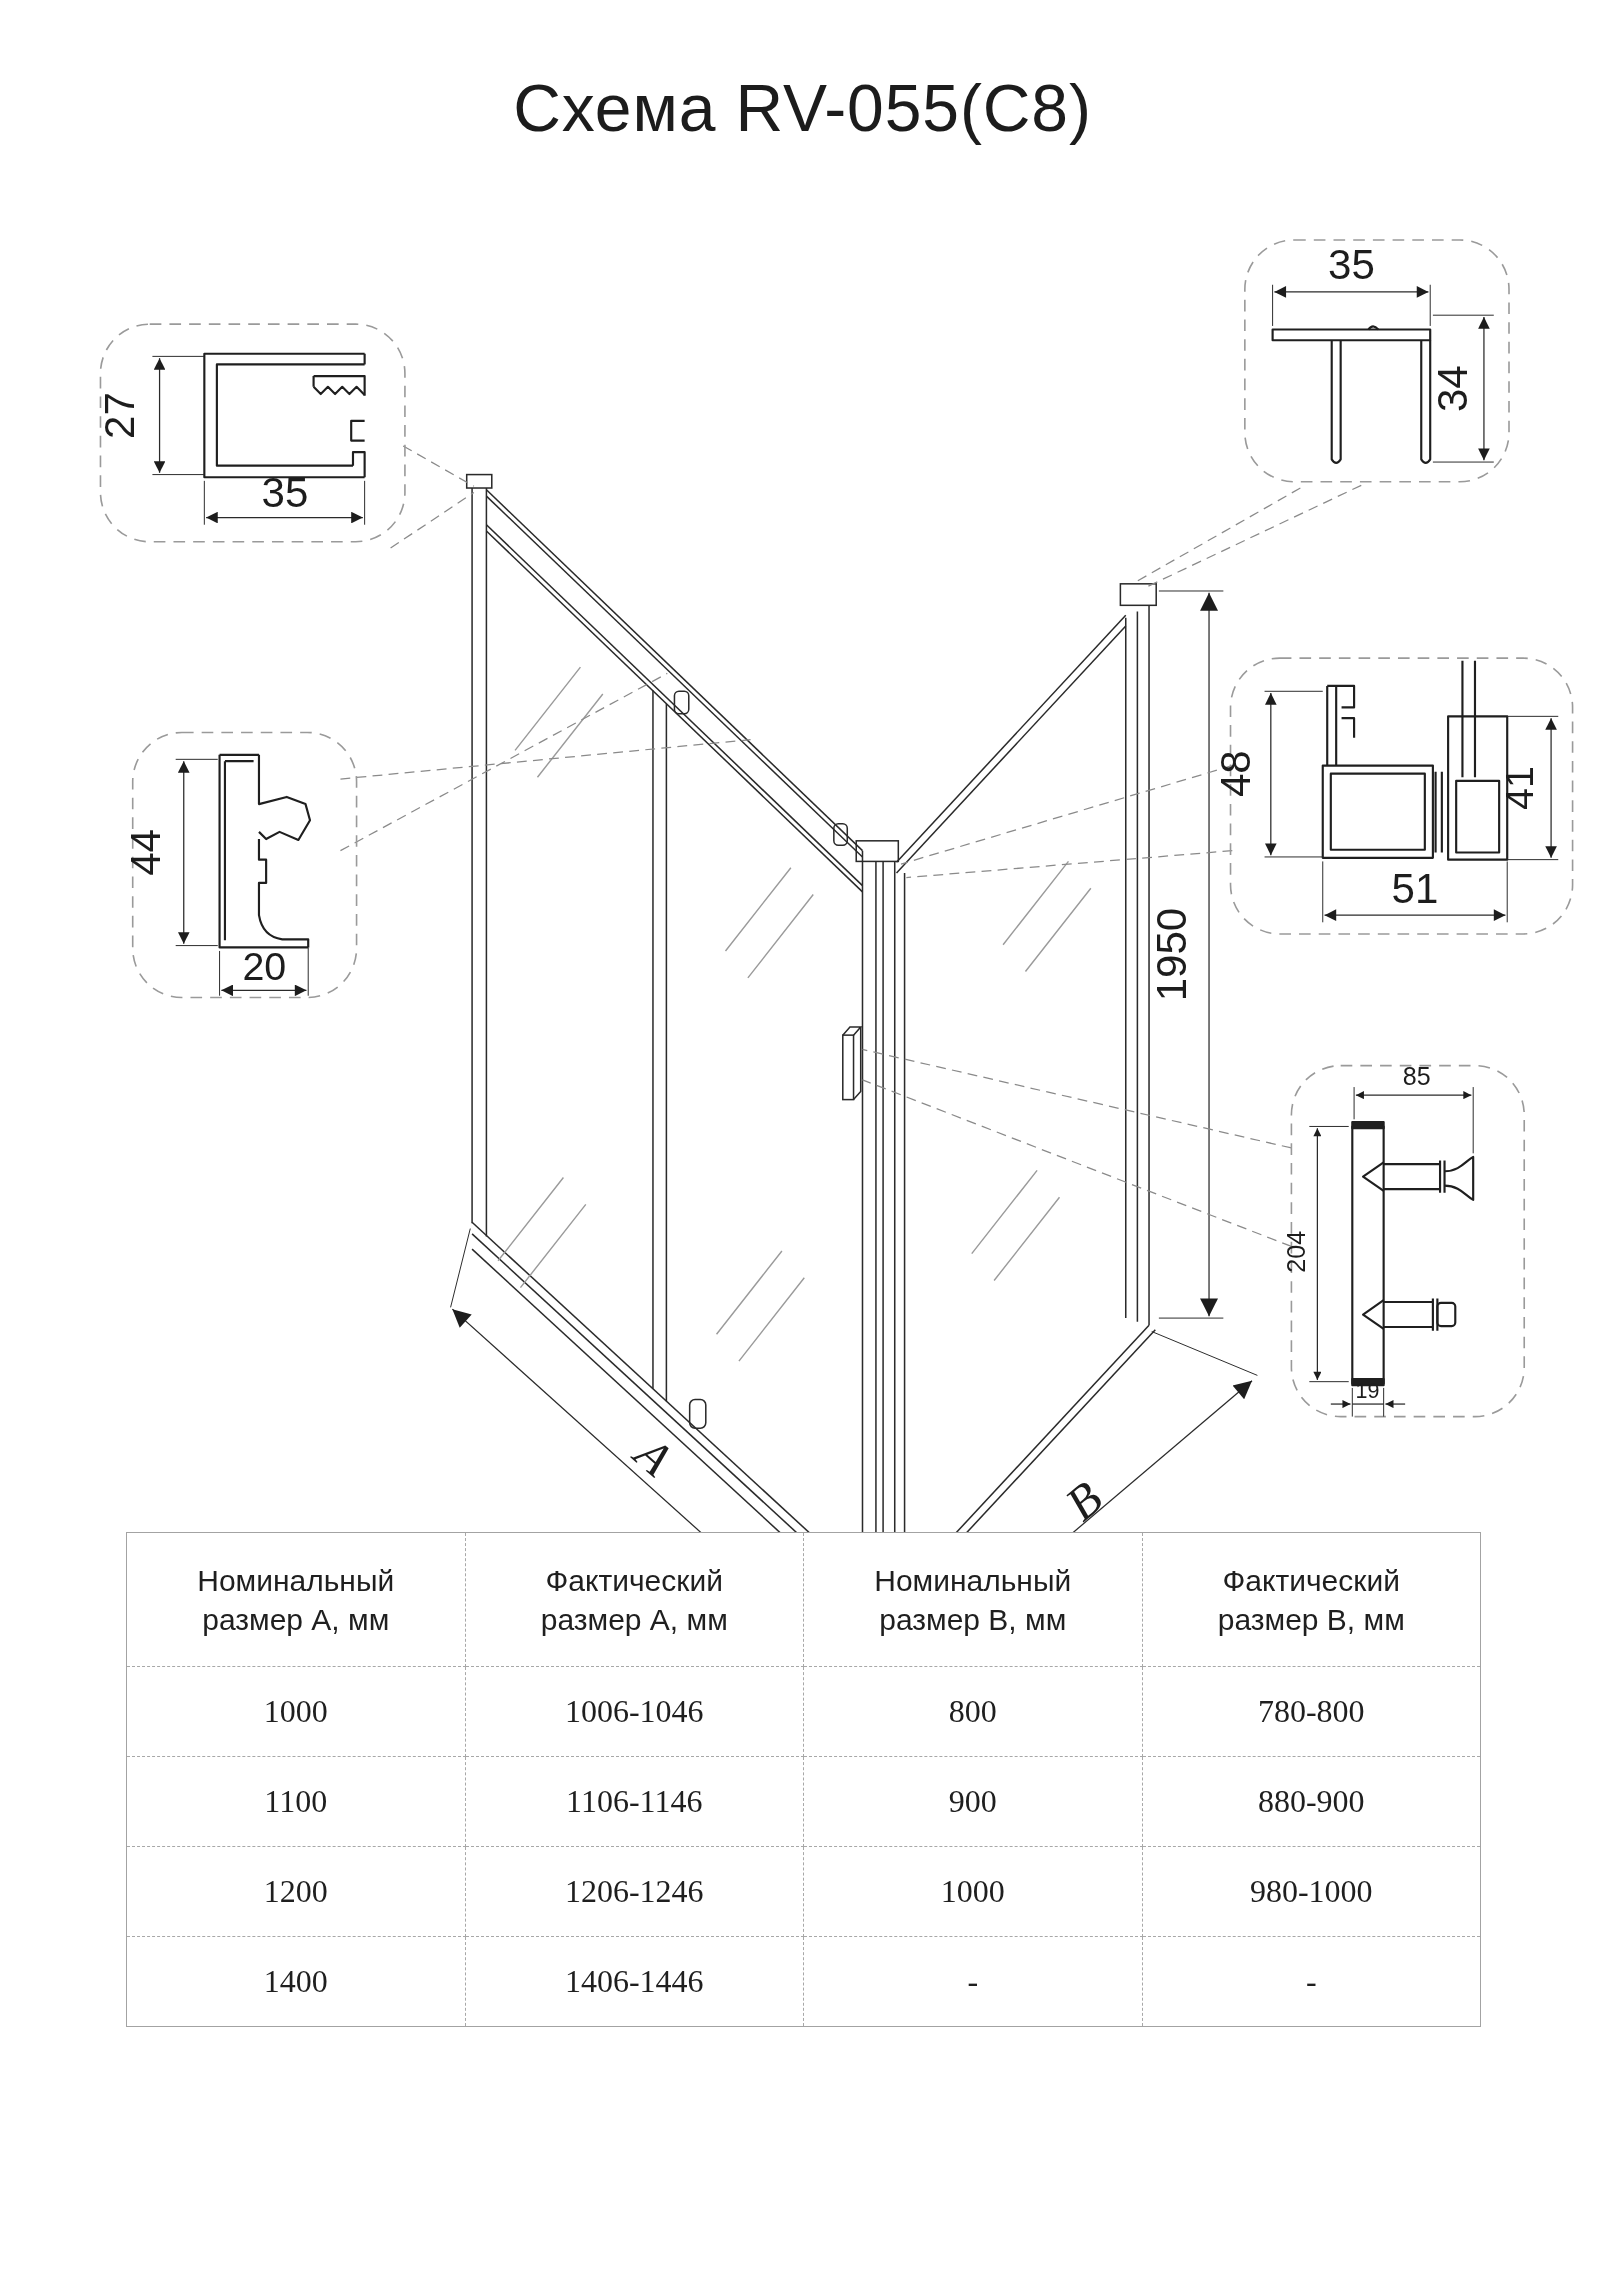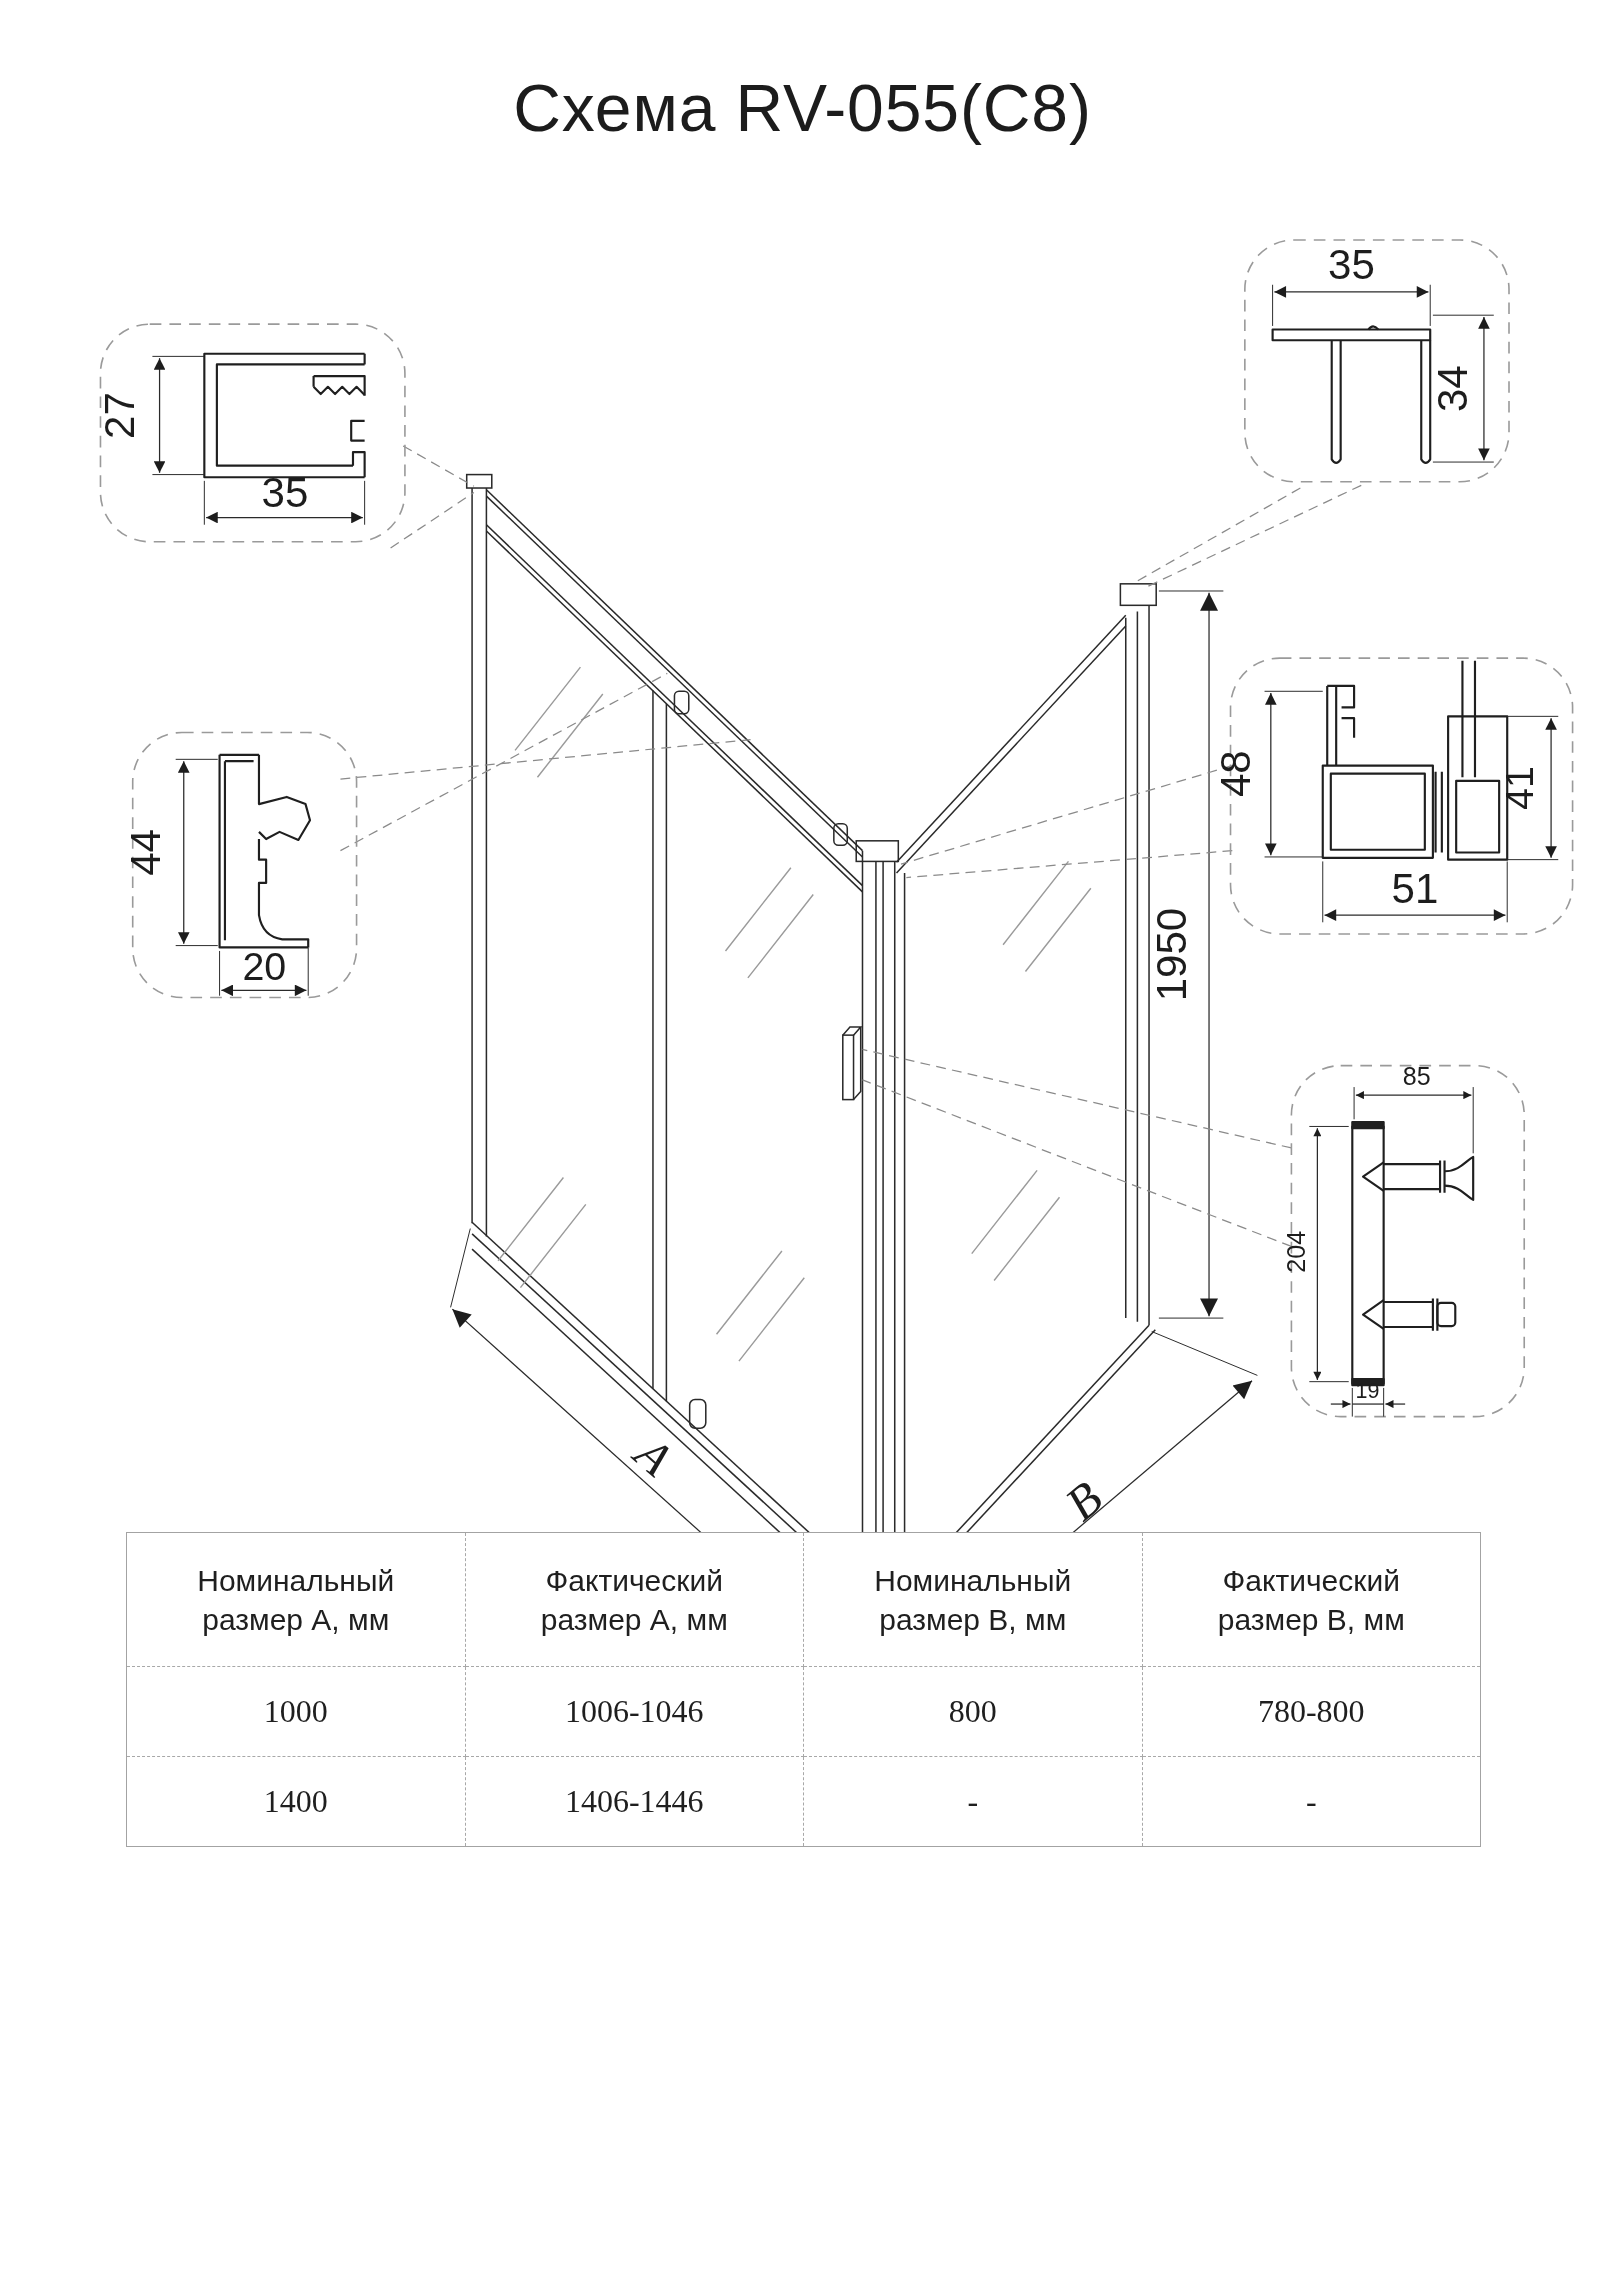--- a/index.html
+++ b/index.html
@@ -256,20 +256,32 @@
       </tr>
     </thead>
     <tbody>
       <tr>
         <td>1000</td>
         <td>1006-1046</td>
         <td>800</td>
         <td>780-800</td>
       </tr>
       <tr>
+        <td>1100</td>
+        <td>1106-1146</td>
+        <td>900</td>
+        <td>880-900</td>
+      </tr>
+      <tr>
+        <td>1200</td>
+        <td>1206-1246</td>
+        <td>1000</td>
+        <td>980-1000</td>
+      </tr>
+      <tr>
         <td>1400</td>
         <td>1406-1446</td>
         <td>-</td>
         <td>-</td>
       </tr>
     </tbody>
   </table>
 </div>
 
 

